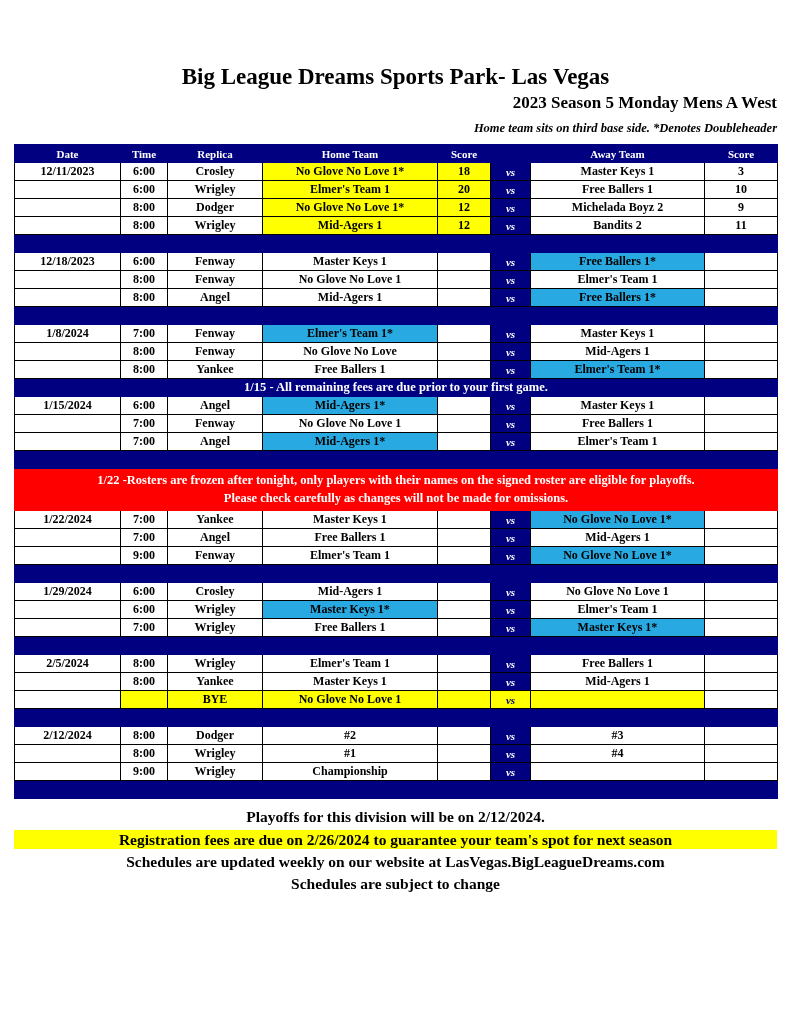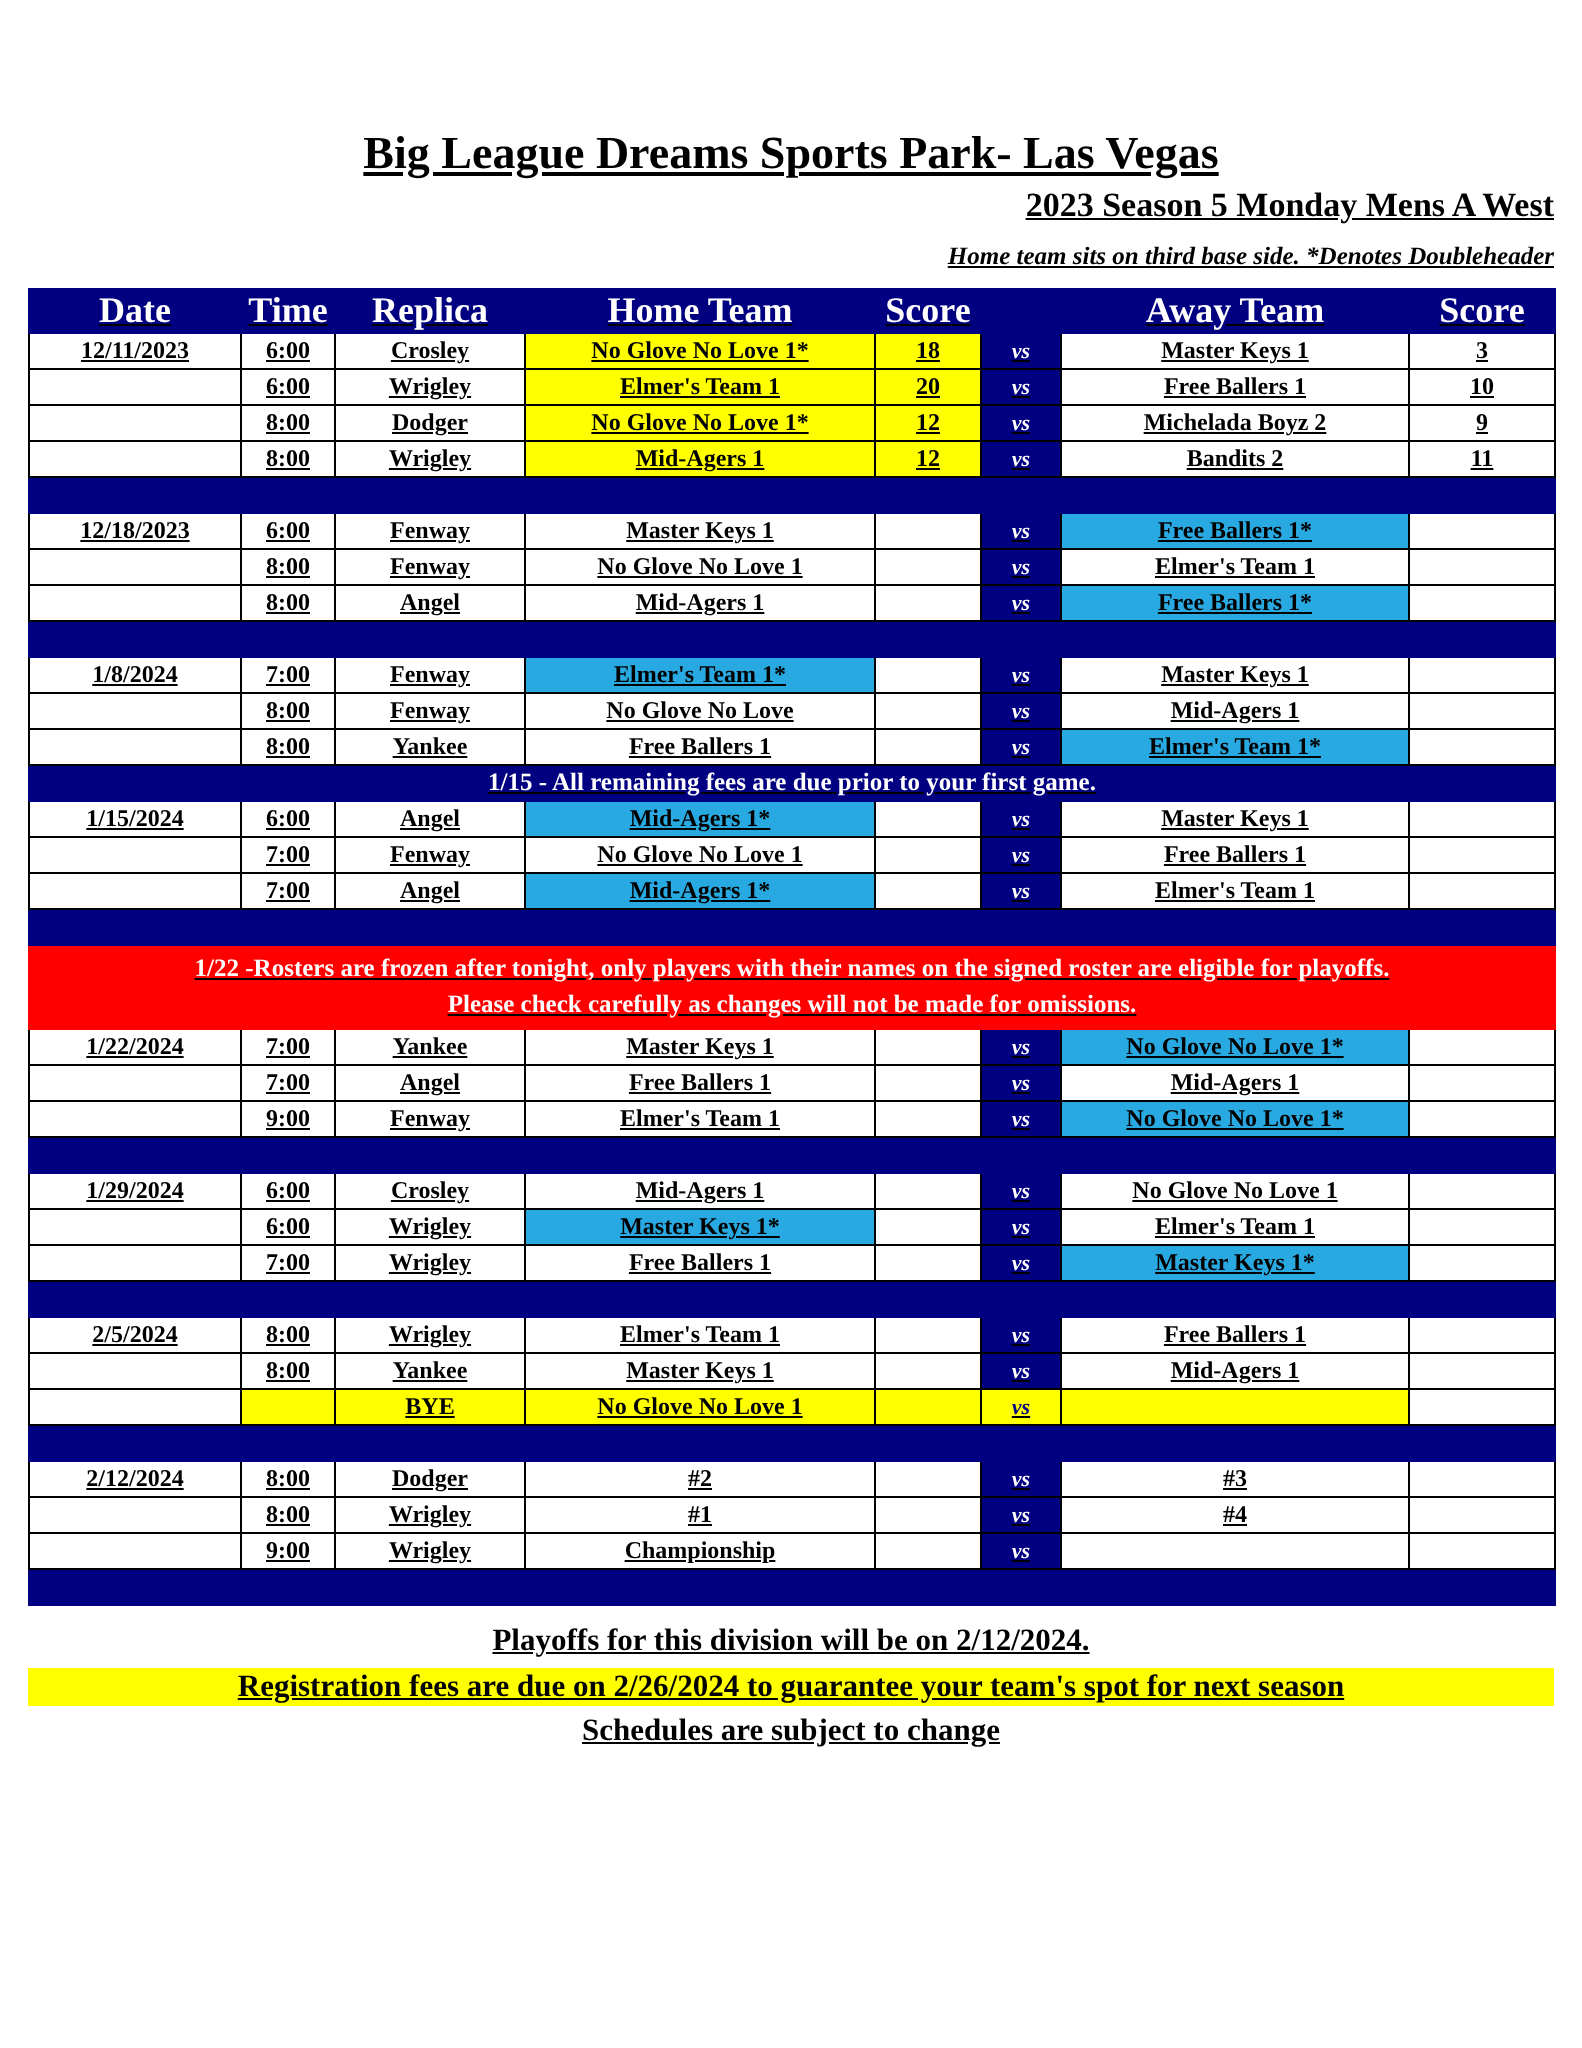--- a/index.html
+++ b/index.html
@@ -1,28 +1,28 @@
 <!DOCTYPE html>
 <html style="--navy: #000080; --yellow: #FFFF00; --blue: #29A9E1; --red: #FF0000;"><head>
 <meta charset="utf-8">
 <style>
   * { box-sizing: border-box; }
   html, body { margin: 0; padding: 0; }
   body {
     width: 791px; height: 1024px; background: #ffffff;
     font-family: "Liberation Serif", serif; color: #000;
   }
-  .page { width: 791px; height: 1024px; padding: 64px 14px 0 14px; text-decoration: underline; }
+  .page { width: 791px; height: 1024px; padding: 64px 14px 0 14px; }
   .title { text-align: center; font-size: 23px; font-weight: bold; line-height: 1.1; }
   .subtitle { text-align: right; font-size: 17px; font-weight: bold; margin-top: 4px; }
   .note { text-align: right; font-size: 12.5px; font-weight: bold; font-style: italic; margin-top: 8px; }
 
   table.schedule { width: 763px; border-collapse: collapse; table-layout: fixed; margin-top: 8px; }
   .schedule th {
-    background: var(--navy, #000080); color: #fff; font-size: 18px; font-weight: bold;
+    background: var(--navy, #000080); color: #fff; font-size: 11px; font-weight: bold;
     height: 18px; border: 1px solid var(--navy, #000080); padding: 0; white-space: nowrap;
   }
   .schedule td {
     border: 1px solid #000; height: 18px; font-size: 12px; font-weight: bold;
     text-align: center; padding: 0 2px; background: #fff; overflow: hidden; white-space: nowrap;
   }
   tr.sep-row td { background: var(--navy, #000080); border: 1px solid var(--navy, #000080); }
   tr.notice-row td {
     background: var(--navy, #000080); border: 1px solid var(--navy, #000080);
     color: #fff; font-size: 12.5px;
@@ -351,15 +351,16 @@
         </tr>
         <tr class="sep-row">
           <td colspan="8"></td>
         </tr>
       </tbody>
   </table>
 
   <div class="footer">
     <div class="fline">Playoffs for this division will be on 2/12/2024.</div>
     <div class="fline highlight">Registration fees are due on 2/26/2024 to guarantee your team's spot for next season</div>
+    <div class="fline">Schedules are updated weekly on our website at LasVegas.BigLeagueDreams.com</div>
     <div class="fline">Schedules are subject to change</div>
   </div>
 </div>
 
 </body></html>

